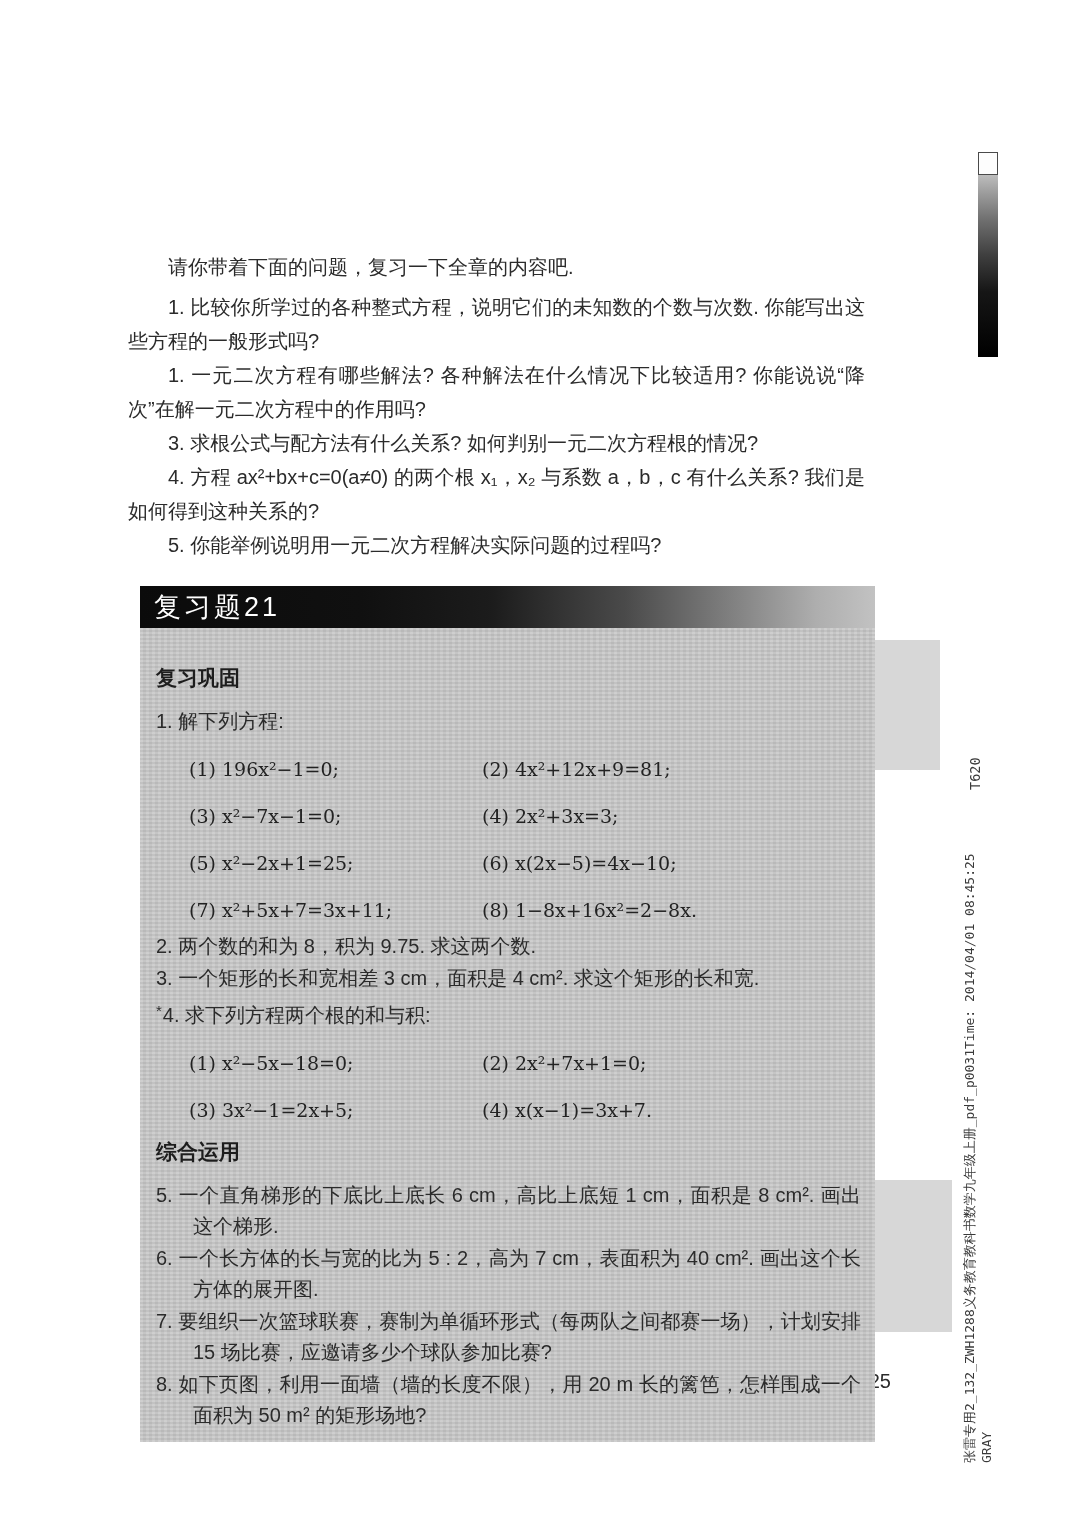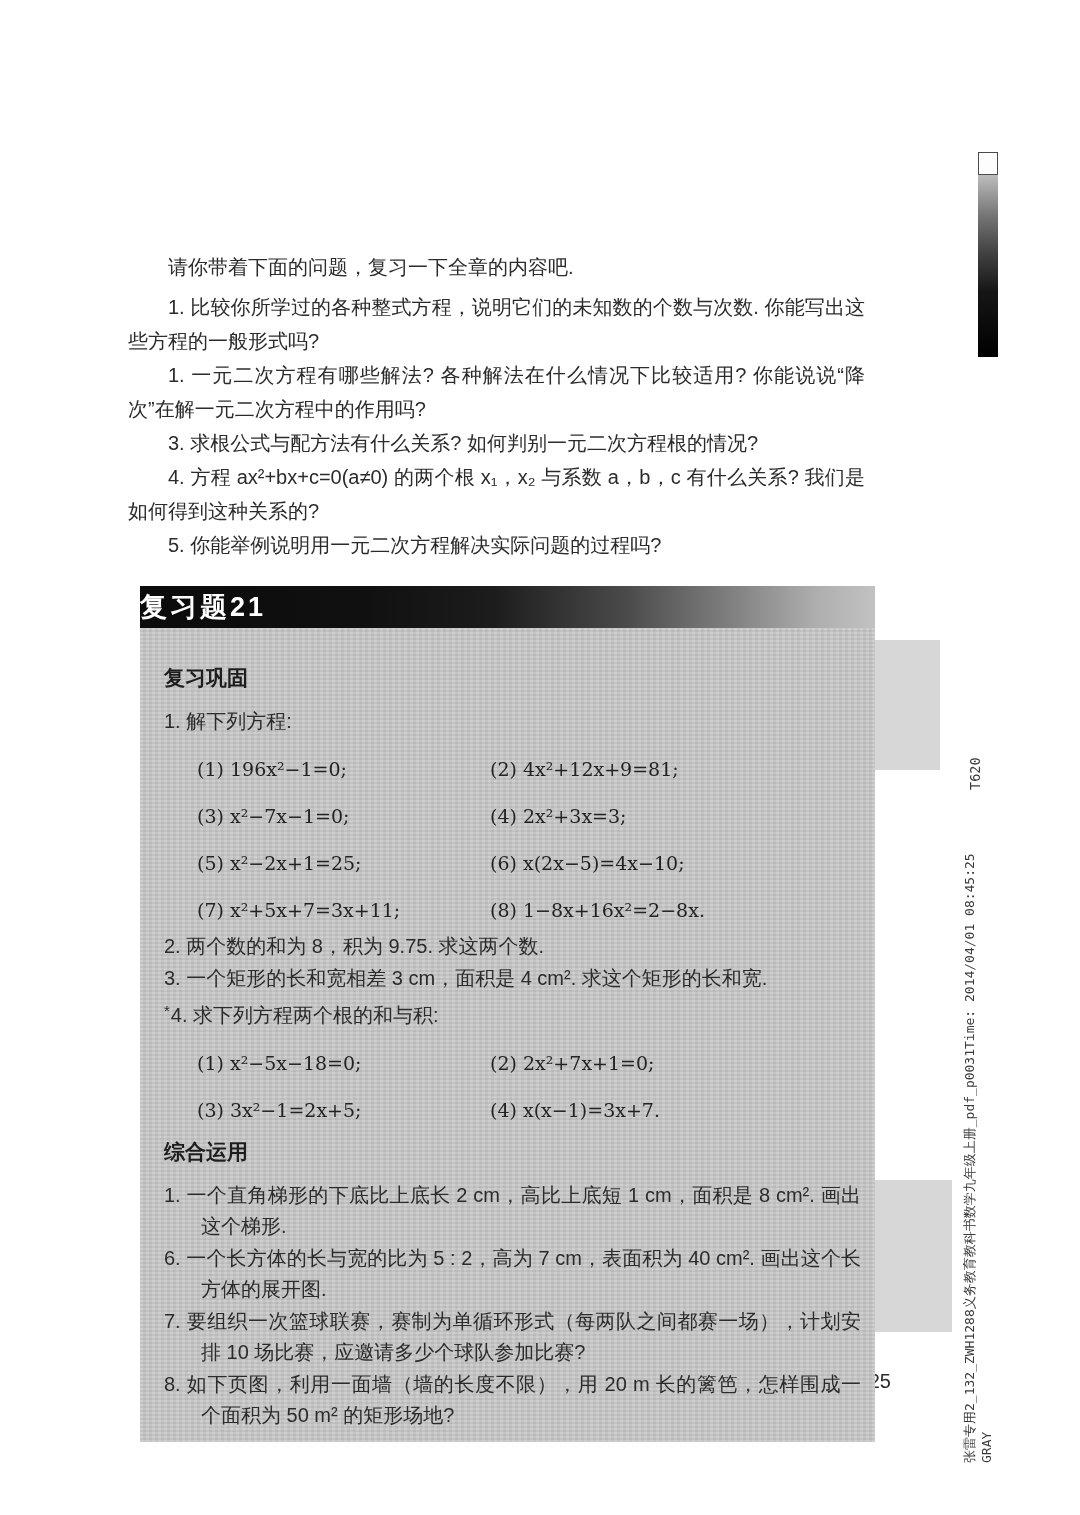--- a/index.html
+++ b/index.html
@@ -35,33 +35,34 @@
   .scan-ext.ext-top  { left: 140px; top: 640px;  width: 800px; height: 130px; }
   .scan-ext.ext-bot  { left: 140px; top: 1180px; width: 812px; height: 152px; }
 
   .title-bar {
     position: relative; z-index: 2;
     height: 42px;
     background: linear-gradient(90deg,
       #0b0b0b 0%, #101010 30%, #1c1c1c 48%,
       #4a4a4a 66%, #868686 82%, #aeaeae 92%, #c2c2c2 100%);
     color: #ffffff;
-    font-weight: bold;
+    font-weight: normal;
     font-size: 27px;
     line-height: 42px;
+    padding-left: 14px;
     letter-spacing: 3px;
   }
 
   .gray-area {
     position: relative; z-index: 1;
     background-color: #c8c8c8;
     background-image:
       repeating-linear-gradient(0deg,  rgba(255,255,255,0.07) 0 2px, rgba(0,0,0,0.045) 2px 4px),
       repeating-linear-gradient(90deg, rgba(255,255,255,0.05) 0 3px, rgba(0,0,0,0.035) 3px 6px);
-    padding: 36px 14px 10px 24px;
+    padding: 36px 14px 10px 16px;
     font-size: 20px;
     min-height: 660px;
     box-sizing: border-box;
   }
 
   .section-head {
     font-size: 21px; font-weight: bold; color: #1d1d1d;
     margin: 0 0 14px 0;
   }
   .section-head.second { margin-top: 12px; }
@@ -167,23 +168,23 @@
 
     <div class="eq-grid">
       <span>(1) x²−5x−18=0;</span>
       <span>(2) 2x²+7x+1=0;</span>
       <span>(3) 3x²−1=2x+5;</span>
       <span>(4) x(x−1)=3x+7.</span>
     </div>
 
     <h3 class="section-head second">综合运用</h3>
 
-    <p class="prob">1. 一个直角梯形的下底比上底长 2 cm，高比上底短 1 cm，面积是 8 cm². 画出这个梯形.</p>
+    <p class="prob">5. 一个直角梯形的下底比上底长 6 cm，高比上底短 1 cm，面积是 8 cm². 画出这个梯形.</p>
     <p class="prob">6. 一个长方体的长与宽的比为 5 : 2，高为 7 cm，表面积为 40 cm². 画出这个长方体的展开图.</p>
-    <p class="prob">7. 要组织一次篮球联赛，赛制为单循环形式（每两队之间都赛一场），计划安排 10 场比赛，应邀请多少个球队参加比赛?</p>
+    <p class="prob">7. 要组织一次篮球联赛，赛制为单循环形式（每两队之间都赛一场），计划安排 15 场比赛，应邀请多少个球队参加比赛?</p>
     <p class="prob">8. 如下页图，利用一面墙（墙的长度不限），用 20 m 长的篱笆，怎样围成一个面积为 50 m² 的矩形场地?</p>
   </div>
 </div>
 
 <div class="page-footer">
   <span>第二十一章</span><span class="gap1">一元二次方程</span><span class="gap2">25</span>
 </div>
 
 <div class="calibration-bar">
   <div class="white-patch"></div>

